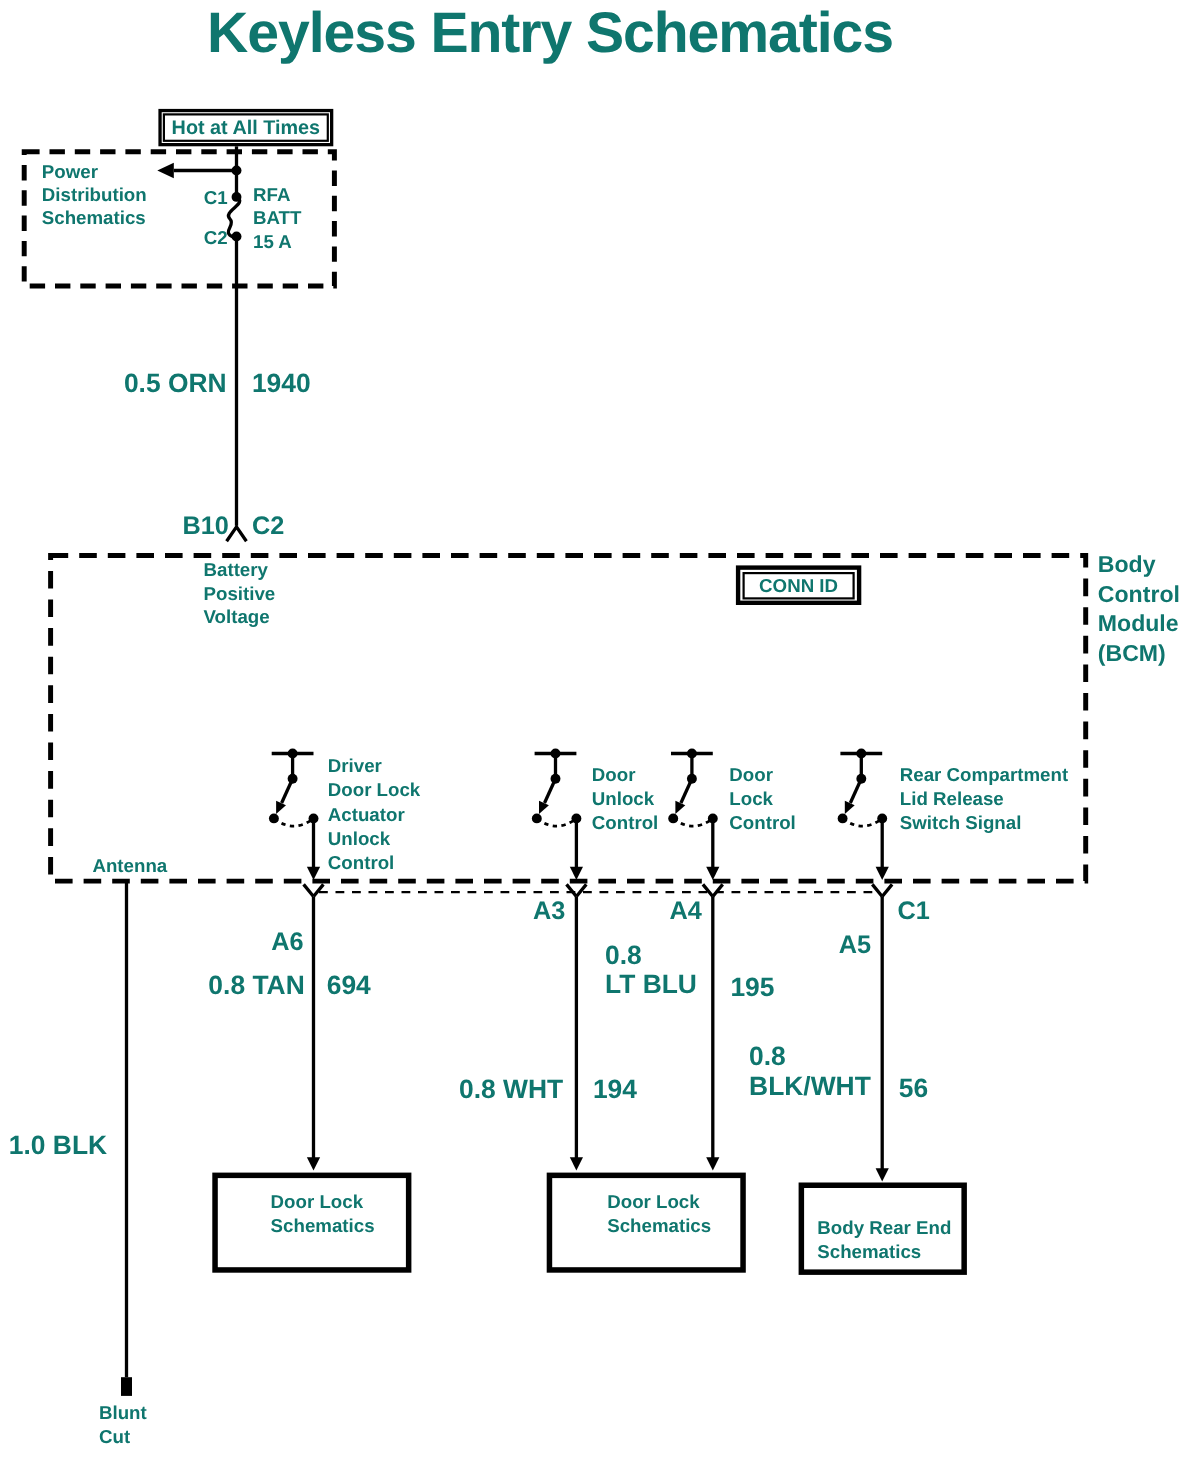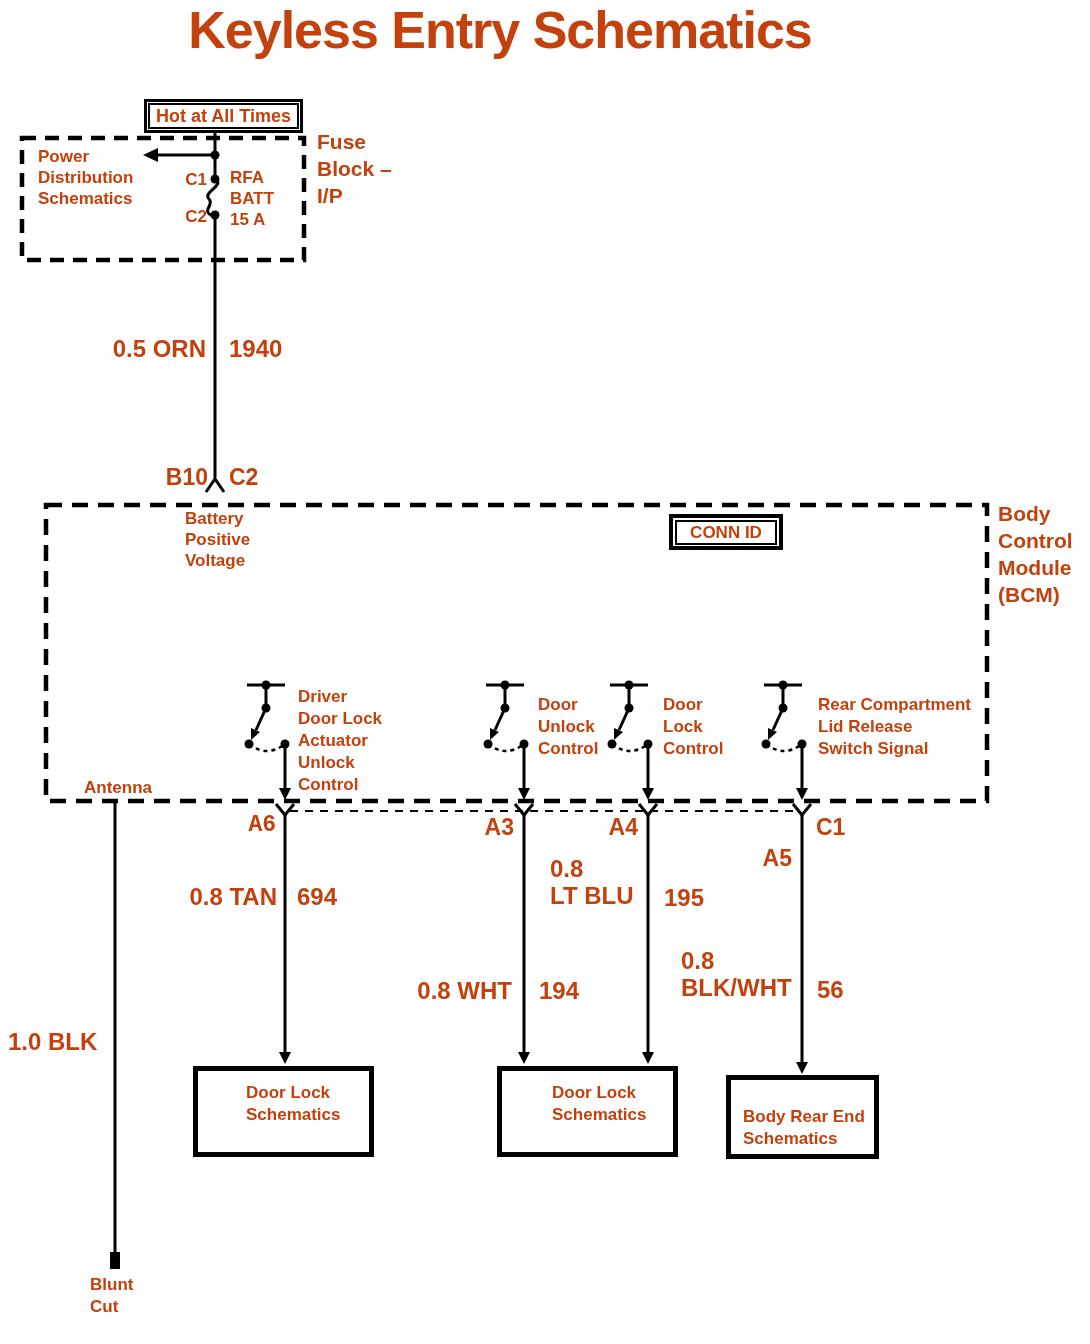--- a/index.html
+++ b/index.html
@@ -1,17 +1,17 @@
 <!DOCTYPE html>
 <html><head>
 <meta charset="utf-8">
 <style>
   html,body{margin:0;padding:0;background:#fff;}
   #canvas{position:relative;width:1090px;height:1344px;background:#ffffff;
-          font-family:"Liberation Sans",sans-serif;color:#c2410c;overflow:hidden;}
+          font-family:"Liberation Sans",sans-serif;color:#0f766e;overflow:hidden;}
   .abs{position:absolute;}
   .ml{white-space:pre-line;}
   .t17{font-size:17px;font-weight:bold;line-height:21px;}
   .t17w{font-size:17px;font-weight:bold;line-height:22px;}
   .t21{font-size:21px;font-weight:bold;line-height:27px;}
   .t23{font-size:23px;font-weight:bold;line-height:26px;}
   .t24{font-size:24px;font-weight:bold;line-height:27px;}
   .right{text-align:right;}
   #title{left:0;top:8;width:1000px;text-align:center;font-size:52px;font-weight:bold;letter-spacing:-1px;}
   
@@ -146,23 +146,20 @@
   </div>
 
   <div class="abs t17 ml" style="left:38px;top:146px;">Power
 Distribution
 Schematics</div>
   <div class="abs t17 right" style="left:175px;top:169px;width:32px;">C1</div>
   <div class="abs t17 right" style="left:175px;top:206px;width:32px;">C2</div>
   <div class="abs t17 ml" style="left:230px;top:167px;">RFA
 BATT
 15 A</div>
-  <div class="abs t21 ml" style="left:317px;top:128px;">Fuse
-Block –
-I/P</div>
 
   <div class="abs t24 right" style="left:88px;top:335px;width:118px;">0.5 ORN</div>
   <div class="abs t24" style="left:229px;top:335px;">1940</div>
 
   <div class="abs t23 right" style="left:148px;top:464px;width:60px;">B10</div>
   <div class="abs t23" style="left:229px;top:464px;">C2</div>
 
   <div class="abs t21 ml" style="left:998px;top:500px;">Body
 Control
 Module
@@ -185,21 +182,21 @@
   <div class="abs t17w ml" style="left:538px;top:694px;">Door
 Unlock
 Control</div>
   <div class="abs t17w ml" style="left:663px;top:694px;">Door
 Lock
 Control</div>
   <div class="abs t17w ml" style="left:818px;top:694px;">Rear Compartment
 Lid Release
 Switch Signal</div>
 
-  <div class="abs t23 right" style="left:224px;top:812px;width:52px;font-family:Liberation Mono, monospace;">A6</div>
+  <div class="abs t23 right" style="left:224px;top:843px;width:52px;">A6</div>
   <div class="abs t23 right" style="left:462px;top:814px;width:52px;">A3</div>
   <div class="abs t23 right" style="left:586px;top:814px;width:52px;">A4</div>
   <div class="abs t23 right" style="left:740px;top:814px;width:52px;margin-top:31px;">A5</div>
   <div class="abs t23" style="left:816px;top:814px;">C1</div>
 
   <div class="abs t24 right" style="left:155px;top:883px;width:122px;">0.8 TAN</div>
   <div class="abs t24" style="left:297px;top:883px;">694</div>
 
   <div class="abs t24 ml" style="left:550px;top:855px;">0.8
 LT BLU</div>

